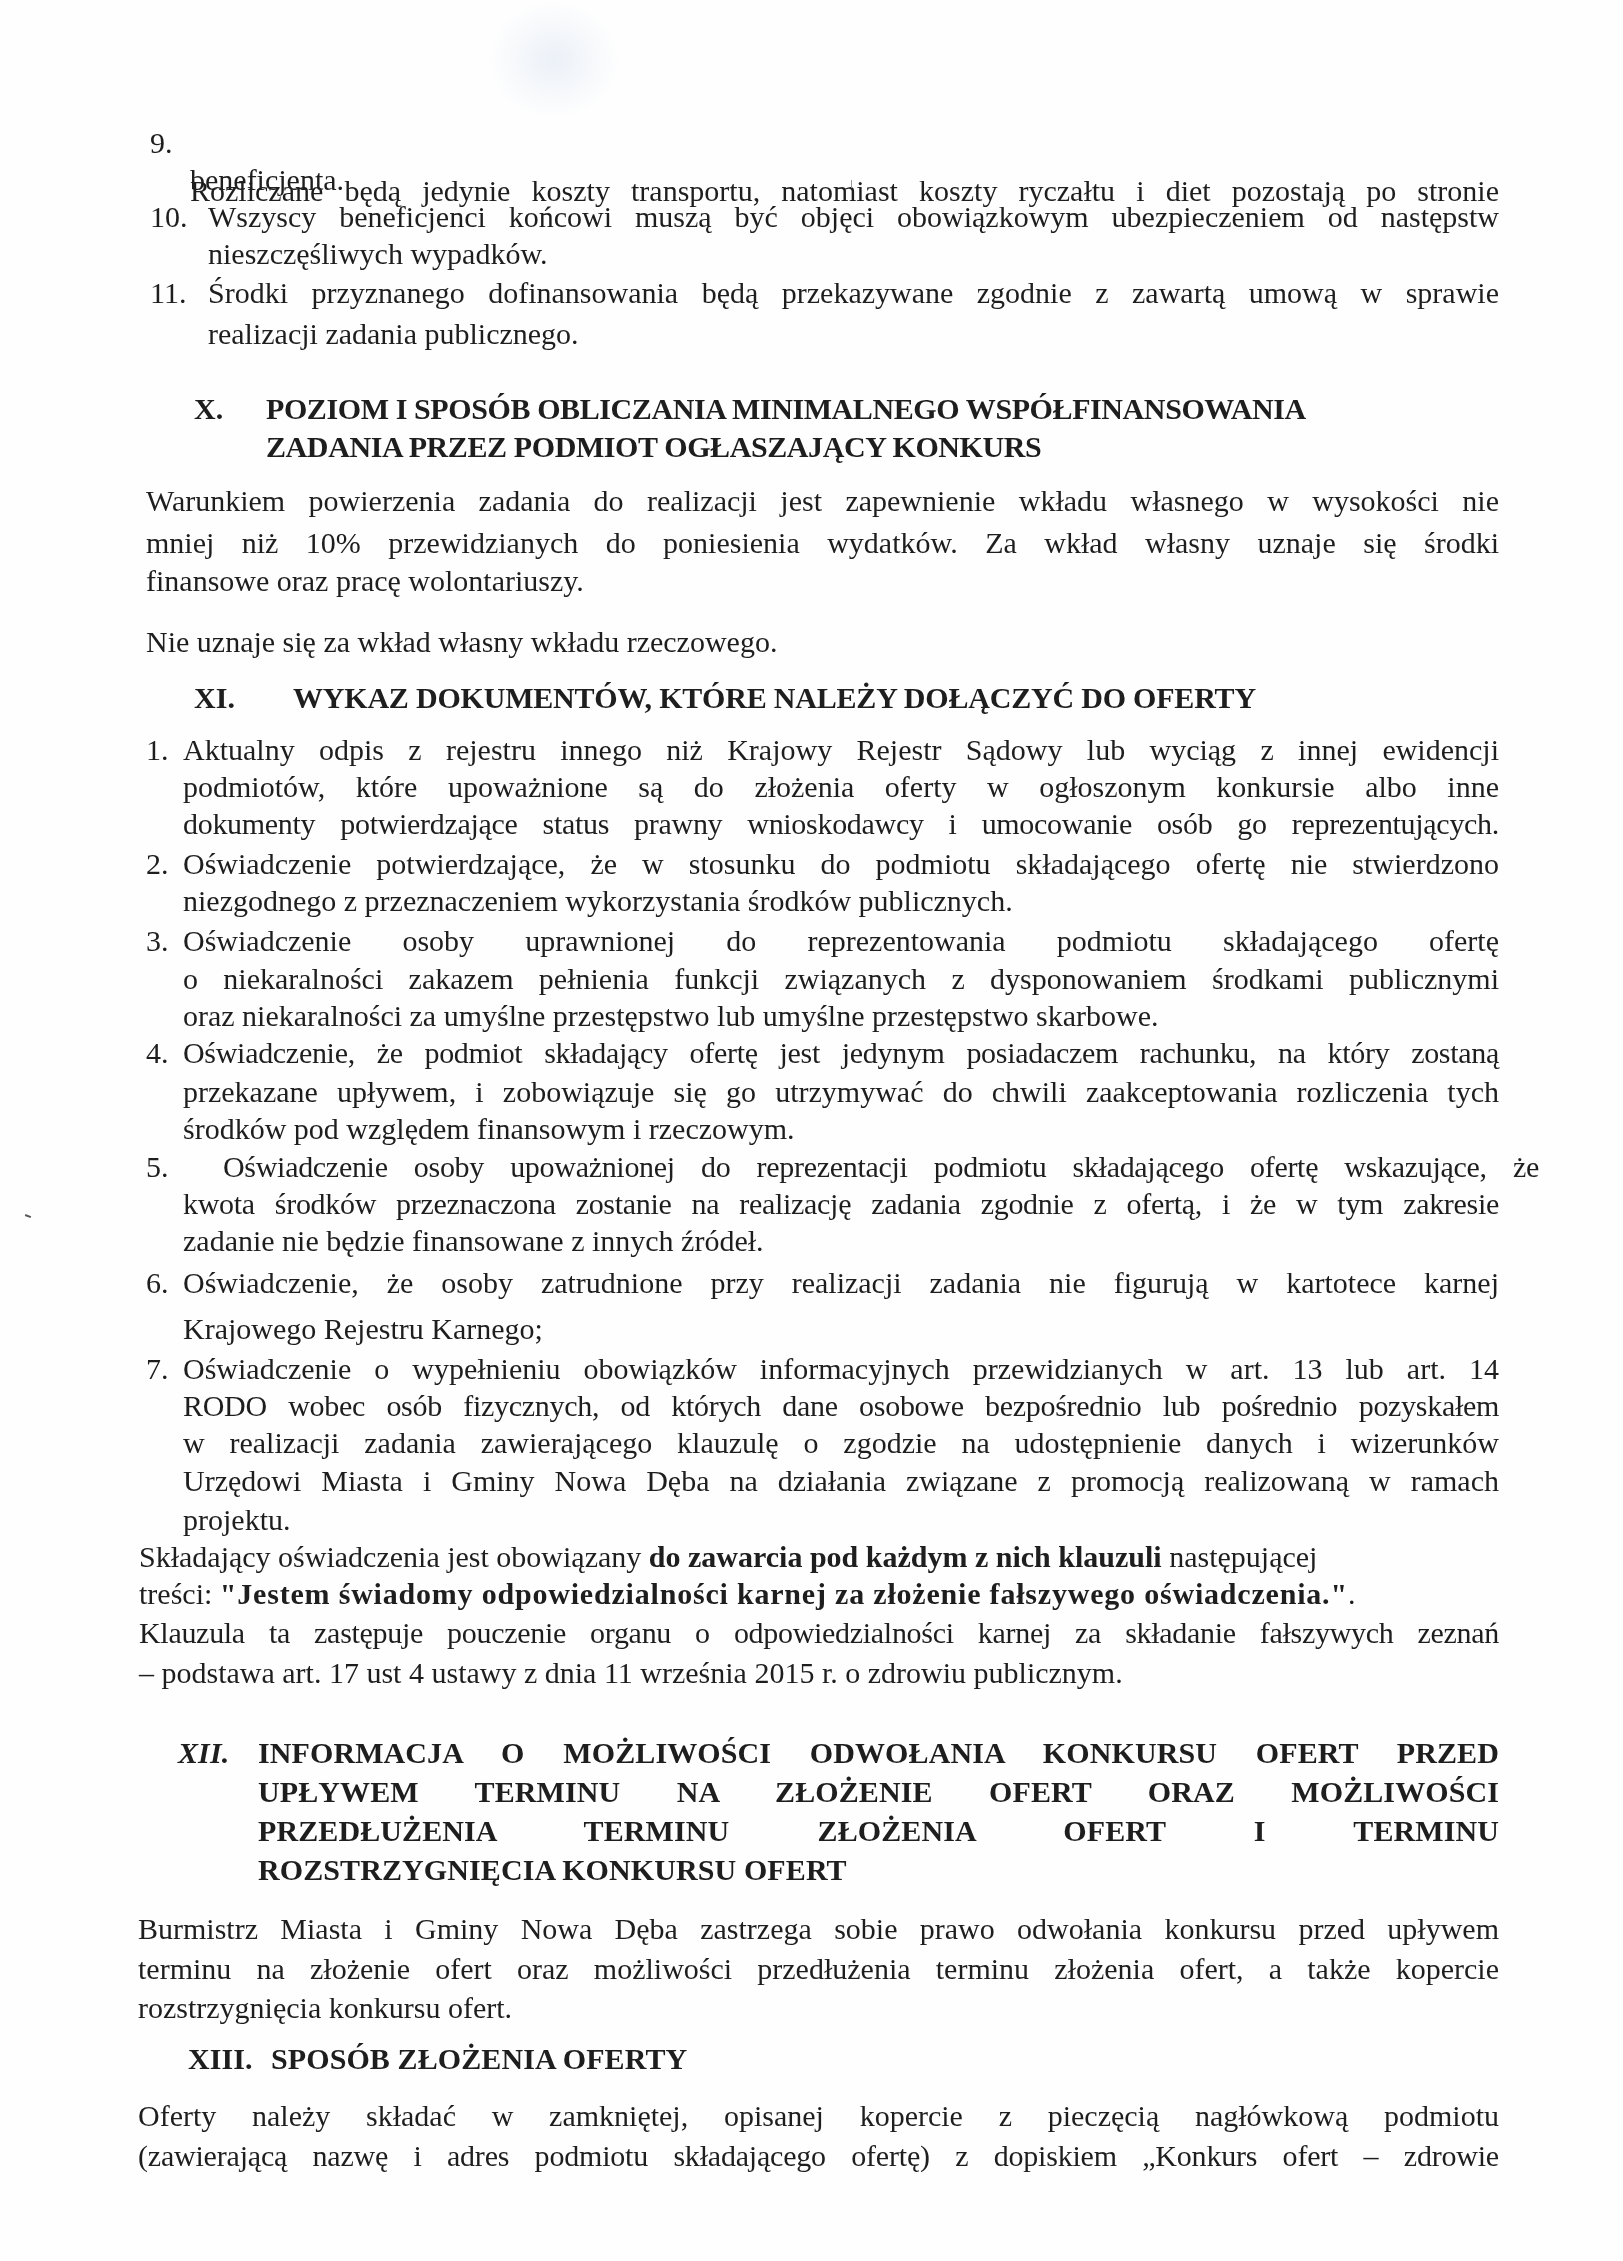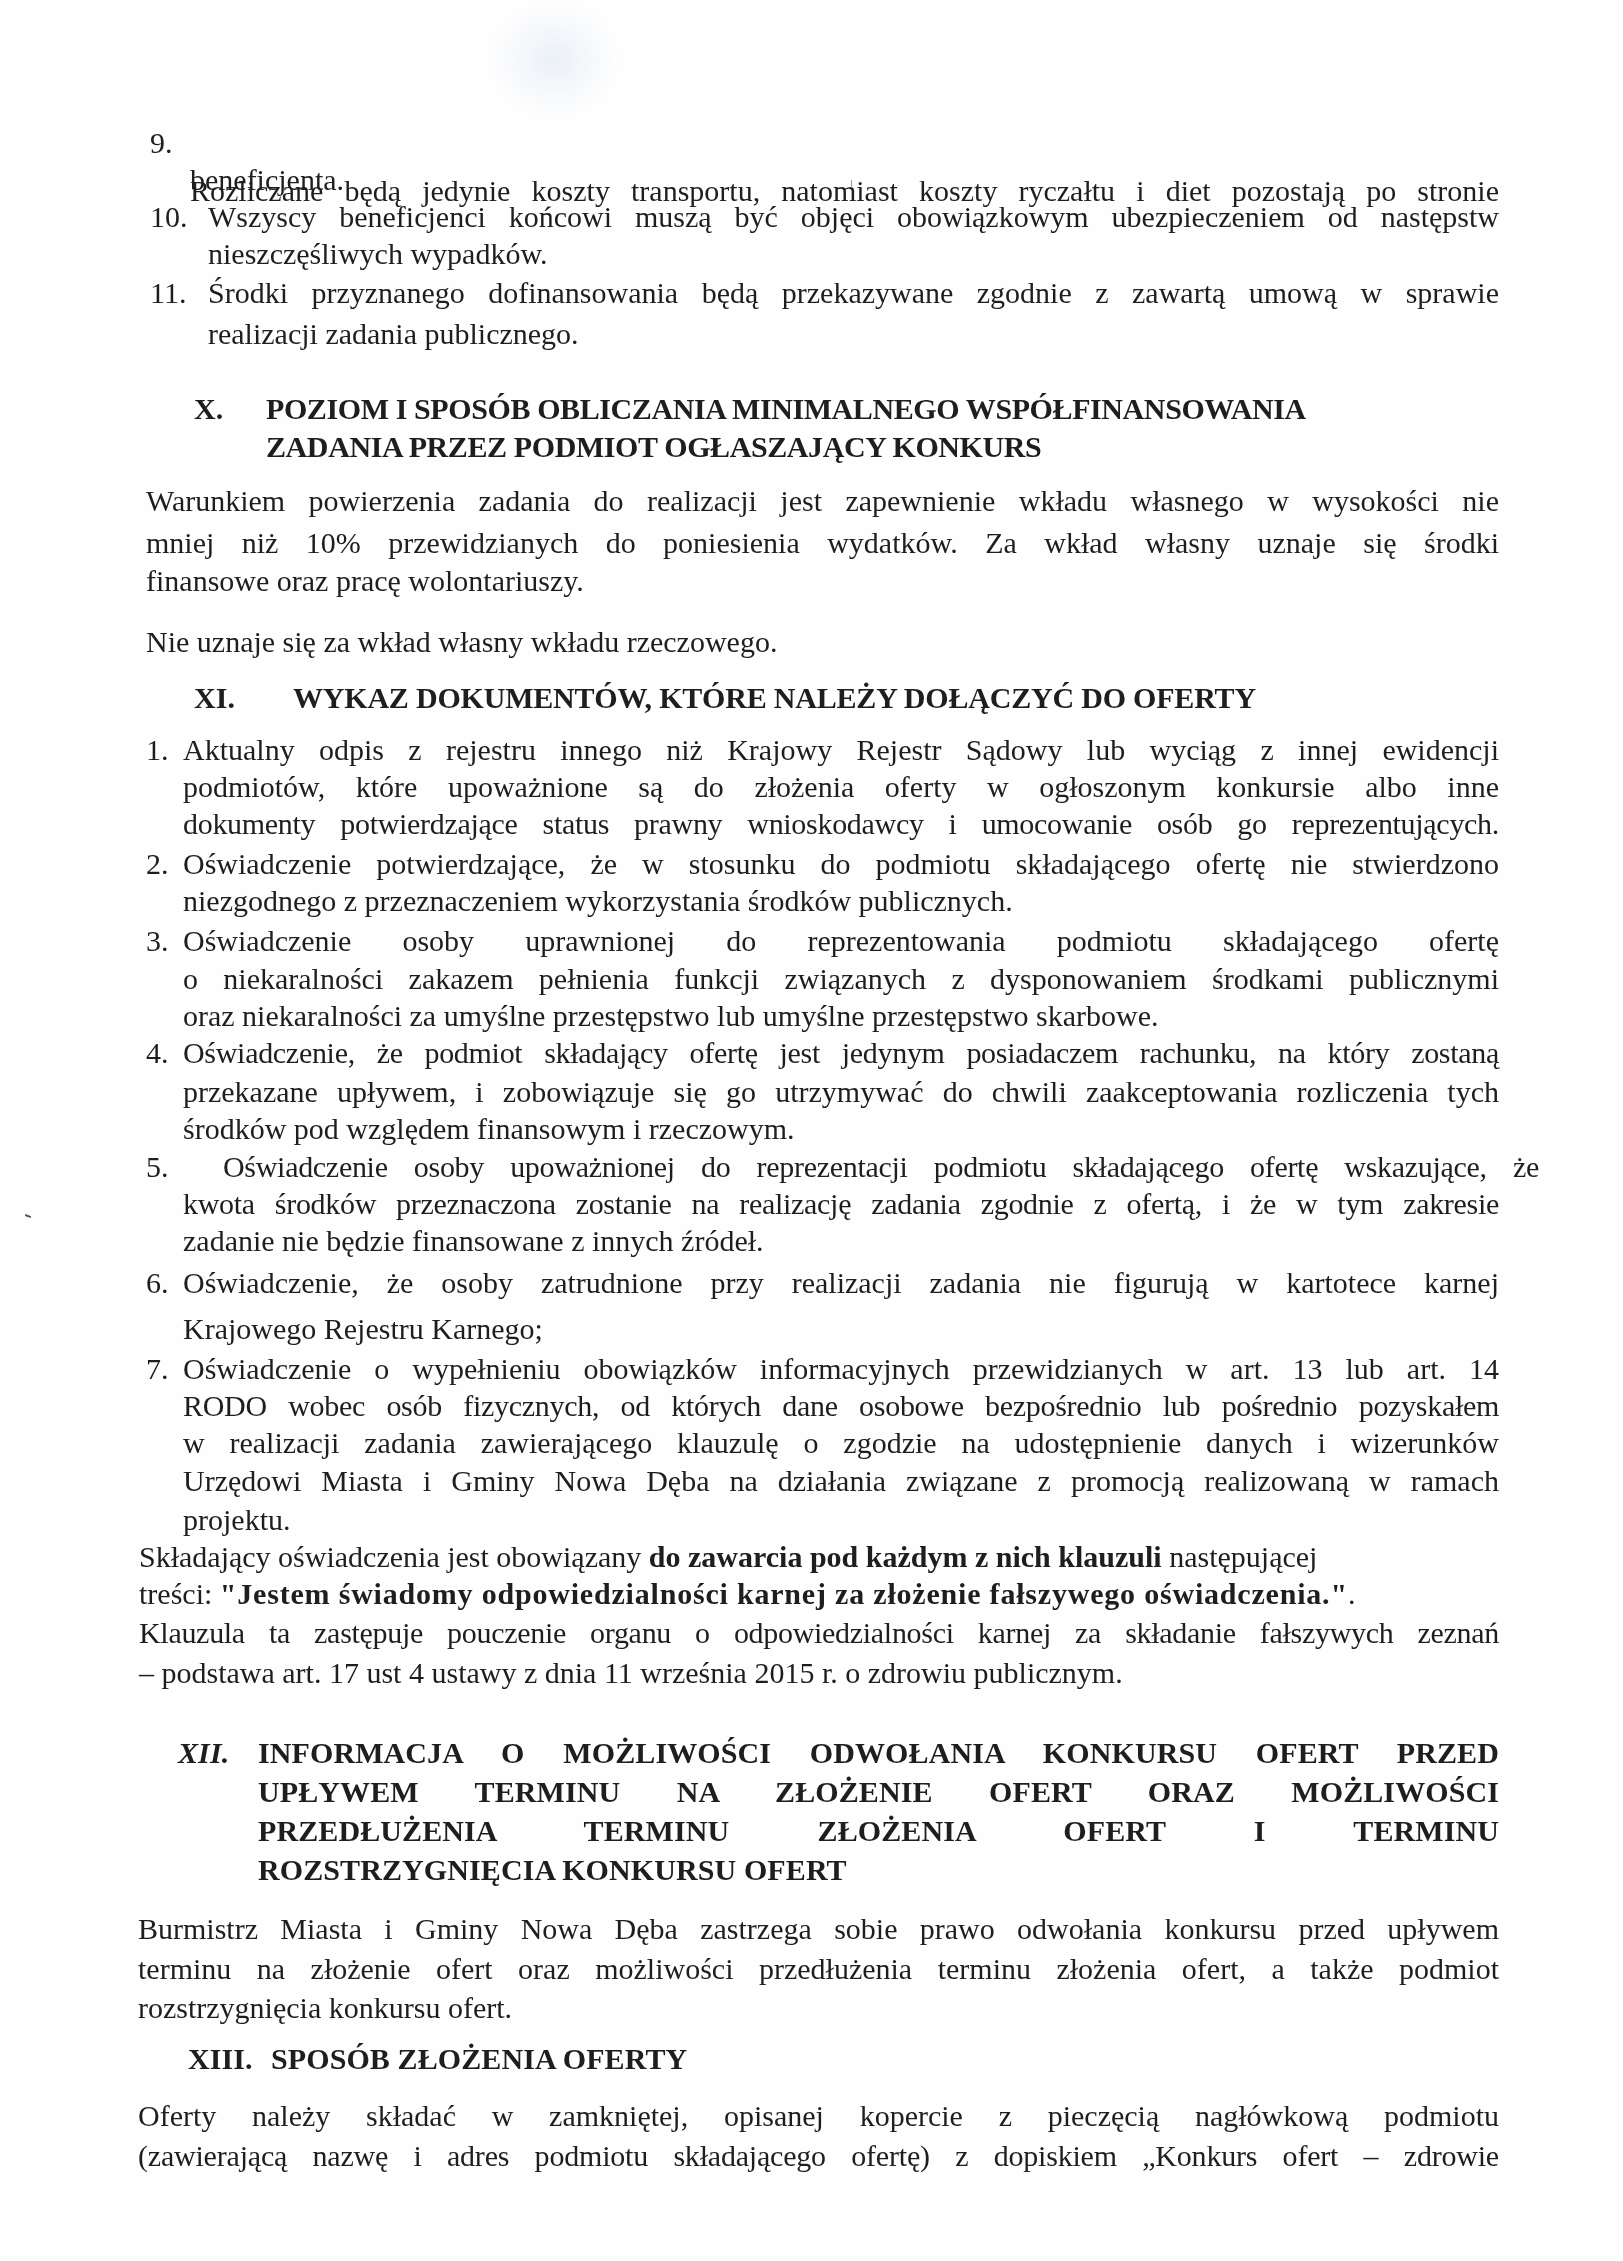--- a/index.html
+++ b/index.html
@@ -97,21 +97,21 @@
   </div>
 
   <div>
     <span class="num h" style="left:178px; top:1738px;font-style:italic;">XII.</span>
     <div class="line h just" style="left:258px; top:1738px; width:1241px;">INFORMACJA O MOŻLIWOŚCI ODWOŁANIA KONKURSU OFERT PRZED</div>
     <div class="line h just" style="left:258px; top:1777px; width:1241px;">UPŁYWEM TERMINU NA ZŁOŻENIE OFERT ORAZ MOŻLIWOŚCI</div>
     <div class="line h just" style="left:258px; top:1816px; width:1241px;">PRZEDŁUŻENIA TERMINU ZŁOŻENIA OFERT I TERMINU</div>
     <div class="line h" style="left:258px; top:1855px;">ROZSTRZYGNIĘCIA KONKURSU OFERT</div>
 
     <div class="line just" style="left:138px; top:1914px; width:1361px;">Burmistrz Miasta i Gminy Nowa Dęba zastrzega sobie prawo odwołania konkursu przed upływem</div>
-    <div class="line just" style="left:138px; top:1954px; width:1361px;">terminu na złożenie ofert oraz możliwości przedłużenia terminu złożenia ofert, a także podmiot</div>
+    <div class="line just" style="left:138px; top:1954px; width:1361px;">terminu na złożenie ofert oraz możliwości przedłużenia terminu złożenia ofert, a także kopercie</div>
     <div class="line" style="left:138px; top:1993px;">rozstrzygnięcia konkursu ofert.</div>
   </div>
 
   <div>
     <span class="num h" style="left:188px; top:2044px;">XIII.</span>
     <div class="line h" style="left:271px; top:2044px;">SPOSÓB ZŁOŻENIA OFERTY</div>
 
     <div class="line just" style="left:138px; top:2101px; width:1361px;">Oferty należy składać w zamkniętej, opisanej kopercie z pieczęcią nagłówkową podmiotu</div>
     <div class="line just" style="left:138px; top:2141px; width:1361px; letter-spacing:-0.2px;">(zawierającą nazwę i adres podmiotu składającego ofertę) z dopiskiem „Konkurs ofert – zdrowie</div>
   </div>

